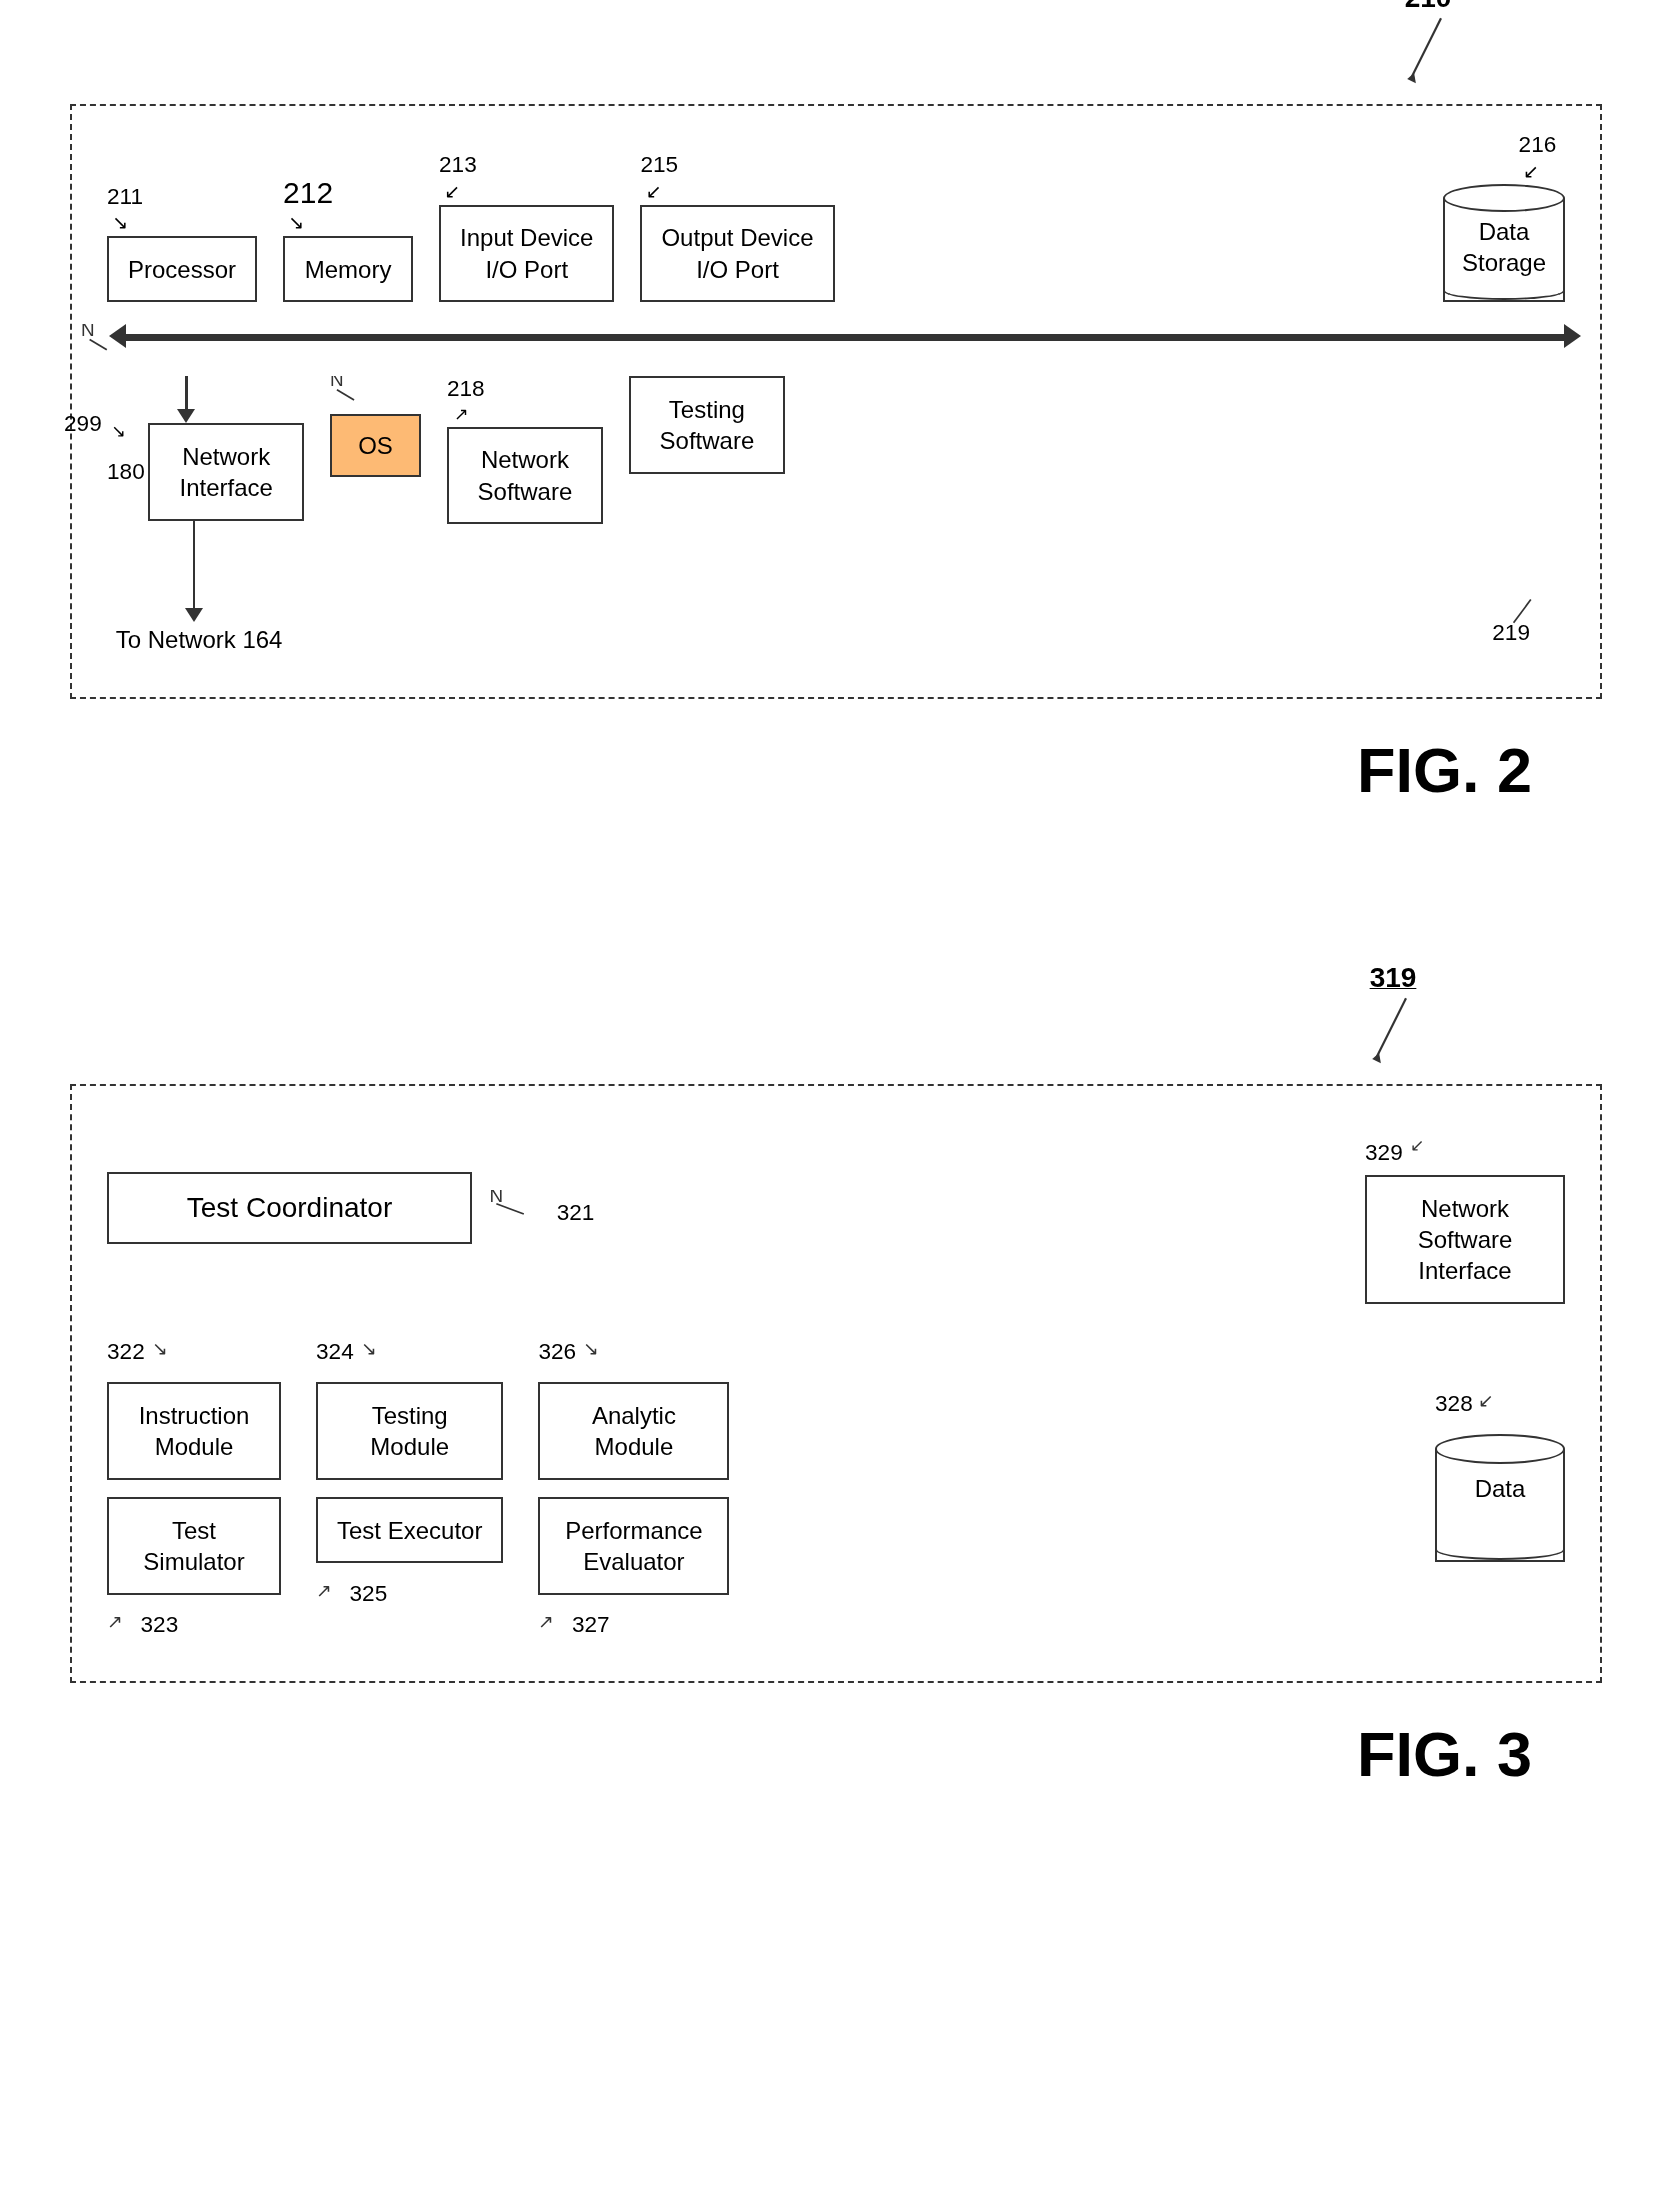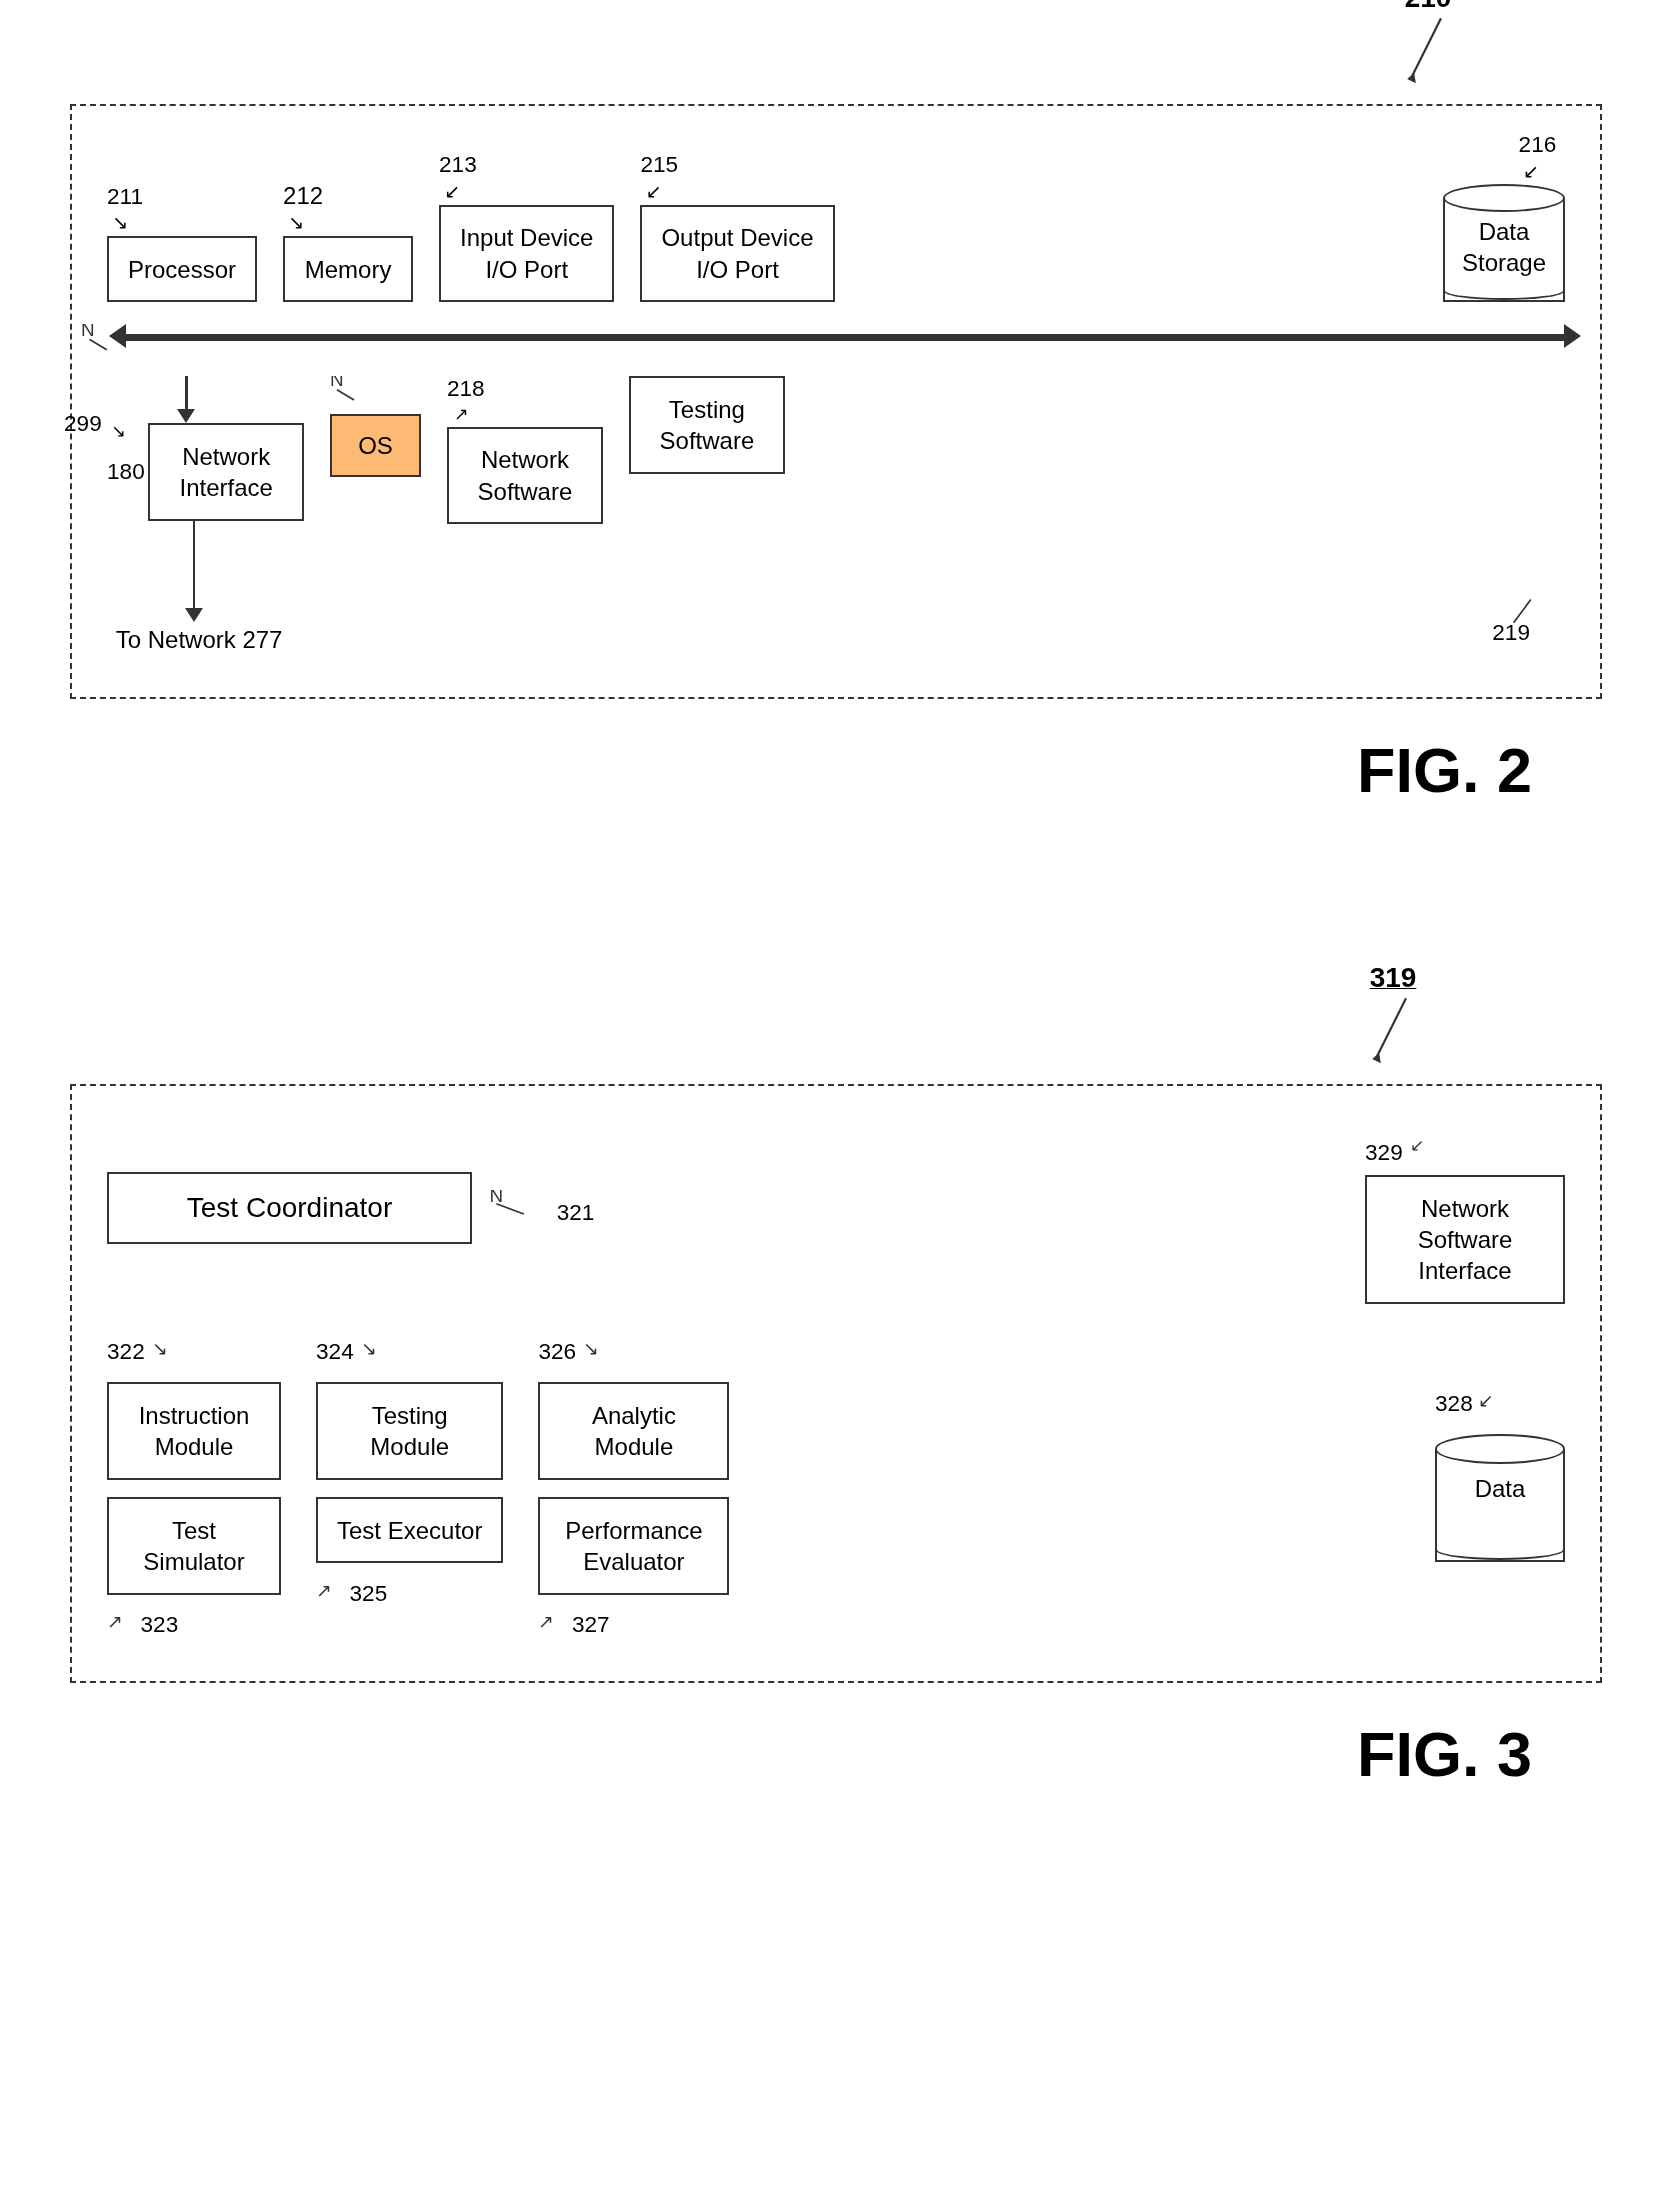--- a/index.html
+++ b/index.html
@@ -89,21 +89,21 @@
 
         <div style="display:flex;flex-direction:column;align-items:center;position:relative;margin-right:26px;">
           <div style="align-self:flex-start;margin-bottom:1.7px;font-size:22.6px;">211</div>
           <div style="align-self:flex-start;font-size:19px;margin-bottom:1.7px;margin-left:5.2px;">↘</div>
           <div class="component-box" style="min-width:139px;">
             <span>Processor</span>
           </div>
         </div>
 
         <div style="display:flex;flex-direction:column;align-items:center;position:relative;margin-right:26px;">
-          <div style="align-self:flex-start;margin-bottom:1.7px;font-size:24px;">212</div>
+          <div style="align-self:flex-start;margin-bottom:1.7px;font-size:30px;">212</div>
           <div style="align-self:flex-start;font-size:19px;margin-bottom:1.7px;margin-left:5.2px;">↘</div>
           <div class="component-box" style="min-width:130px;">
             <span>Memory</span>
           </div>
         </div>
 
         <div style="display:flex;flex-direction:column;align-items:center;position:relative;margin-right:26px;">
           <div style="align-self:flex-start;margin-bottom:1.7px;font-size:22.6px;">213</div>
           <div style="align-self:flex-start;font-size:19px;margin-bottom:1.7px;margin-left:5.2px;">↙</div>
           <div class="component-box" style="min-width:174px;">
@@ -165,21 +165,21 @@
             <div class="component-box" style="min-width:156px;">
               <span>Network<br>Interface</span>
             </div>
           </div>
 
           <div style="position:relative;display:flex;flex-direction:column;align-items:center;margin-left:78px;">
             <div style="width:2.6px;height:87px;background:#333;margin-top:0;"></div>
             <div style="width:0;height:0;border-left:9.6px solid transparent;border-right:9.6px solid transparent;border-top:14px solid #333;"></div>
           </div>
 
-          <div style="margin-left:8.7px;margin-top:4.3px;font-size:24px;white-space:nowrap;">To Network 277</div>
+          <div style="margin-left:8.7px;margin-top:4.3px;font-size:24px;white-space:nowrap;">To Network 164</div>
         </div>
 
         <div style="display:flex;flex-direction:column;align-items:center;position:relative;margin-right:26px;">
 
           <div style="align-self:flex-start;font-size:22.6px;margin-bottom:1.7px;">
             <svg width="43" height="30" viewBox="0 0 50 35" style="font-size:26px">
               <text x="0" y="12" font-size="22" fill="#333">N</text>
               <line x1="8" y1="16" x2="28" y2="28" stroke="#333" stroke-width="2"></line>
             </svg>
           </div>

